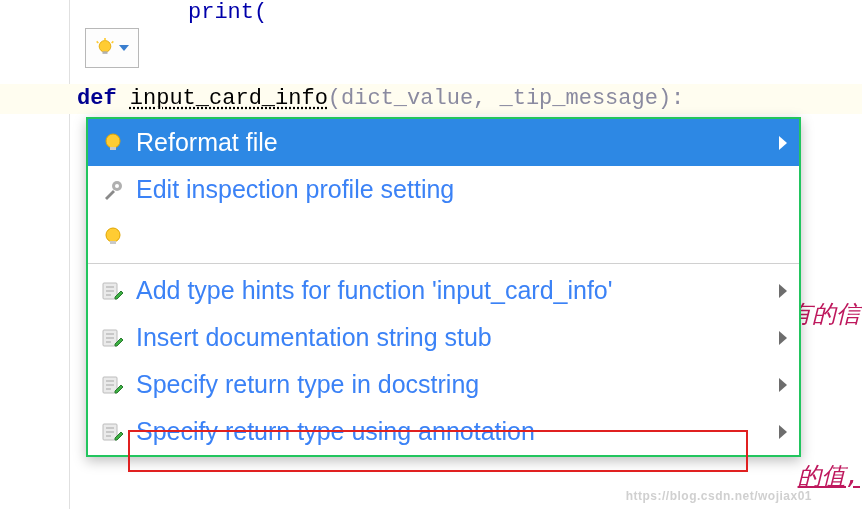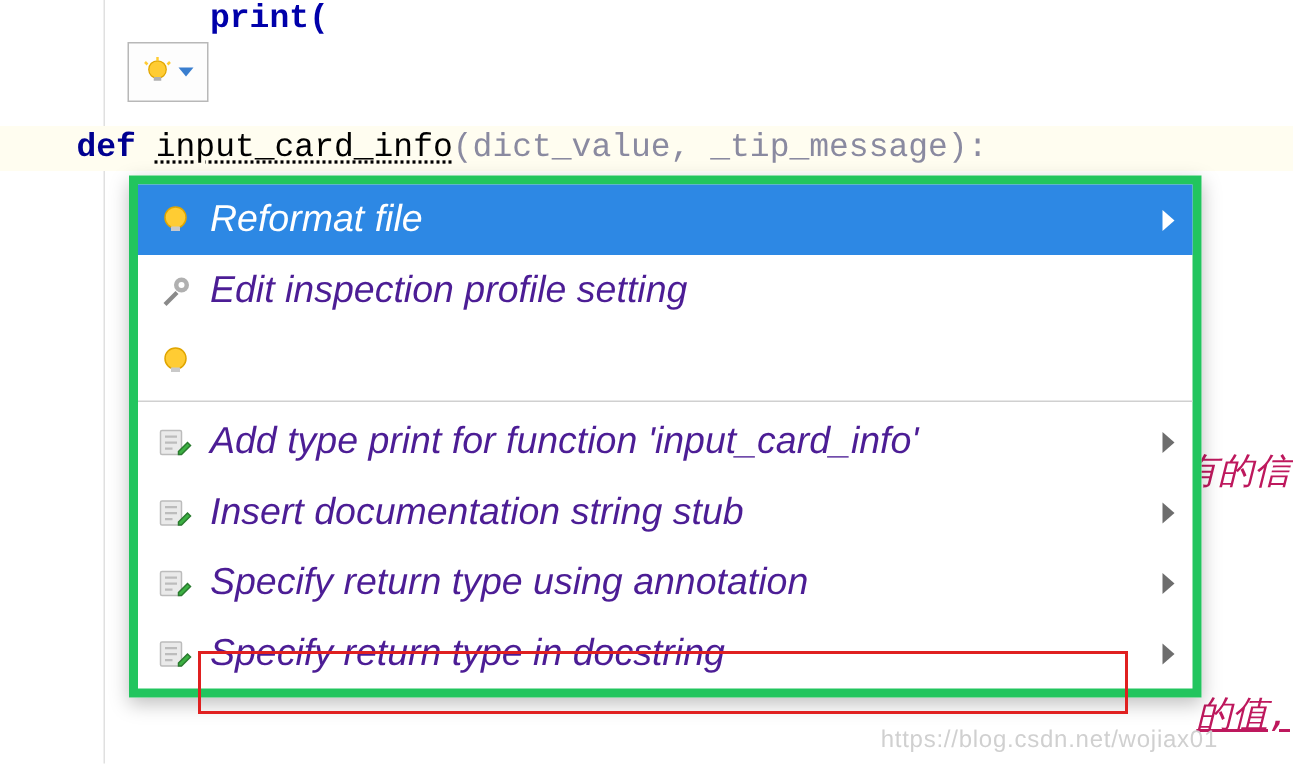--- a/index.html
+++ b/index.html
@@ -53,32 +53,32 @@
     margin-left: 2px;
   }
   .code-line-top {
     position: absolute;
     left: 140px;
     top: 0px;
     font-family: "Consolas","Courier New",monospace;
     font-size: 22px;
     color: #555;
   }
-  .code-line-top .kw { color: #0000aa; font-weight: bold; }
+  .code-line-top .kw { color: #0000aa; font-weight: normal; margin-left: 48px; }
   .code-line-def {
     position: absolute;
     left: 0;
     top: 84px;
     width: 100%;
     height: 30px;
     background: #fffdf0;
     font-family: "Consolas","Courier New",monospace;
     font-size: 22px;
     color: #222;
-    padding-left: 51px;
+    padding-left: 77px;
     line-height: 30px;
     white-space: pre;
   }
   .code-line-def .kw  { color: #000090; font-weight: bold; }
   .code-line-def .fn  { color: #000000; text-decoration: dotted underline; text-underline-offset: 3px;}
   .code-line-def .par { color: #8a8aa0; }
   .fold-marker {
     position: absolute;
     left: 50px;
     top: 88px;
@@ -90,31 +90,30 @@
     line-height: 12px;
     text-align: center;
     color: #666;
   }
   .popup {
     position: absolute;
     left: 86px;
     top: 117px;
     width: 715px;
     background: #ffffff;
-    border: 6px solid #22c55e;
+    border: 2px solid #22c55e;
     box-shadow: 0 4px 12px rgba(0,0,0,0.25);
-    font-style: italic;
   }
   .menu-item {
     display: flex;
     align-items: center;
     height: 47px;
     padding: 0 12px 0 10px;
     font-size: 25px;
-    color: #4c1d95;
+    color: #3b82f6;
     position: relative;
   }
   .menu-item.selected {
     background: #2d88e4;
     color: #ffffff;
   }
   .menu-item .icon-slot {
     width: 30px;
     height: 30px;
     margin-right: 8px;
@@ -150,24 +149,25 @@
     position: absolute;
     font-family: "SimSun","Consolas",monospace;
     font-size: 24px;
     color: #be185d;
     font-style: italic;
   }
   .watermark {
     position: absolute;
     right: 50px;
     bottom: 6px;
-    font-size: 16px;
+    font-size: 12px;
     color: #d0d0d0;
     font-family: Arial, sans-serif;
     letter-spacing: 0.5px;
+    font-weight: bold;
   }
 </style>
 </head>
 <body>
 
 <div class="editor-area">
 
   <div class="gutter"></div>
 
   <div class="code-line-top">
@@ -228,21 +228,21 @@
     <div class="menu-item">
       <span class="icon-slot">
         <svg viewBox="0 0 24 24" width="24" height="24">
           <rect x="2" y="4" width="14" height="16" rx="1" fill="#eaeaea" stroke="#bcbcbc"></rect>
           <line x1="5" y1="8" x2="13" y2="8" stroke="#bcbcbc" stroke-width="1.5"></line>
           <line x1="5" y1="12" x2="13" y2="12" stroke="#bcbcbc" stroke-width="1.5"></line>
           <line x1="5" y1="16" x2="10" y2="16" stroke="#bcbcbc" stroke-width="1.5"></line>
           <path d="M14 18 L20 12 L22 14 L16 20 L14 20 Z" fill="#3cb043" stroke="#2a7a2f"></path>
         </svg>
       </span>
-      <span class="label">Add type print for function 'input_card_info'</span>
+      <span class="label">Add type hints for function 'input_card_info'</span>
       <span class="submenu-arrow"></span>
     </div>
 
     <div class="menu-item" style="position:relative;">
       <span class="icon-slot">
         <svg viewBox="0 0 24 24" width="24" height="24">
           <rect x="2" y="4" width="14" height="16" rx="1" fill="#eaeaea" stroke="#bcbcbc"></rect>
           <line x1="5" y1="8" x2="13" y2="8" stroke="#bcbcbc" stroke-width="1.5"></line>
           <line x1="5" y1="12" x2="13" y2="12" stroke="#bcbcbc" stroke-width="1.5"></line>
           <line x1="5" y1="16" x2="10" y2="16" stroke="#bcbcbc" stroke-width="1.5"></line>
@@ -256,35 +256,35 @@
     <div class="menu-item">
       <span class="icon-slot">
         <svg viewBox="0 0 24 24" width="24" height="24">
           <rect x="2" y="4" width="14" height="16" rx="1" fill="#eaeaea" stroke="#bcbcbc"></rect>
           <line x1="5" y1="8" x2="13" y2="8" stroke="#bcbcbc" stroke-width="1.5"></line>
           <line x1="5" y1="12" x2="13" y2="12" stroke="#bcbcbc" stroke-width="1.5"></line>
           <line x1="5" y1="16" x2="10" y2="16" stroke="#bcbcbc" stroke-width="1.5"></line>
           <path d="M14 18 L20 12 L22 14 L16 20 L14 20 Z" fill="#3cb043" stroke="#2a7a2f"></path>
         </svg>
       </span>
+      <span class="label">Specify return type in docstring</span>
+      <span class="submenu-arrow"></span>
+    </div>
+
+    <div class="menu-item">
+      <span class="icon-slot">
+        <svg viewBox="0 0 24 24" width="24" height="24">
+          <rect x="2" y="4" width="14" height="16" rx="1" fill="#eaeaea" stroke="#bcbcbc"></rect>
+          <line x1="5" y1="8" x2="13" y2="8" stroke="#bcbcbc" stroke-width="1.5"></line>
+          <line x1="5" y1="12" x2="13" y2="12" stroke="#bcbcbc" stroke-width="1.5"></line>
+          <line x1="5" y1="16" x2="10" y2="16" stroke="#bcbcbc" stroke-width="1.5"></line>
+          <path d="M14 18 L20 12 L22 14 L16 20 L14 20 Z" fill="#3cb043" stroke="#2a7a2f"></path>
+        </svg>
+      </span>
       <span class="label">Specify return type using annotation</span>
-      <span class="submenu-arrow"></span>
-    </div>
-
-    <div class="menu-item">
-      <span class="icon-slot">
-        <svg viewBox="0 0 24 24" width="24" height="24">
-          <rect x="2" y="4" width="14" height="16" rx="1" fill="#eaeaea" stroke="#bcbcbc"></rect>
-          <line x1="5" y1="8" x2="13" y2="8" stroke="#bcbcbc" stroke-width="1.5"></line>
-          <line x1="5" y1="12" x2="13" y2="12" stroke="#bcbcbc" stroke-width="1.5"></line>
-          <line x1="5" y1="16" x2="10" y2="16" stroke="#bcbcbc" stroke-width="1.5"></line>
-          <path d="M14 18 L20 12 L22 14 L16 20 L14 20 Z" fill="#3cb043" stroke="#2a7a2f"></path>
-        </svg>
-      </span>
-      <span class="label">Specify return type in docstring</span>
       <span class="submenu-arrow"></span>
     </div>
 
     <div class="red-box" style="left:40px; top:311px; width:620px; height:42px;"></div>
   </div>
 
   <div class="watermark">https://blog.csdn.net/wojiax01</div>
 </div>
 
 </body></html>

